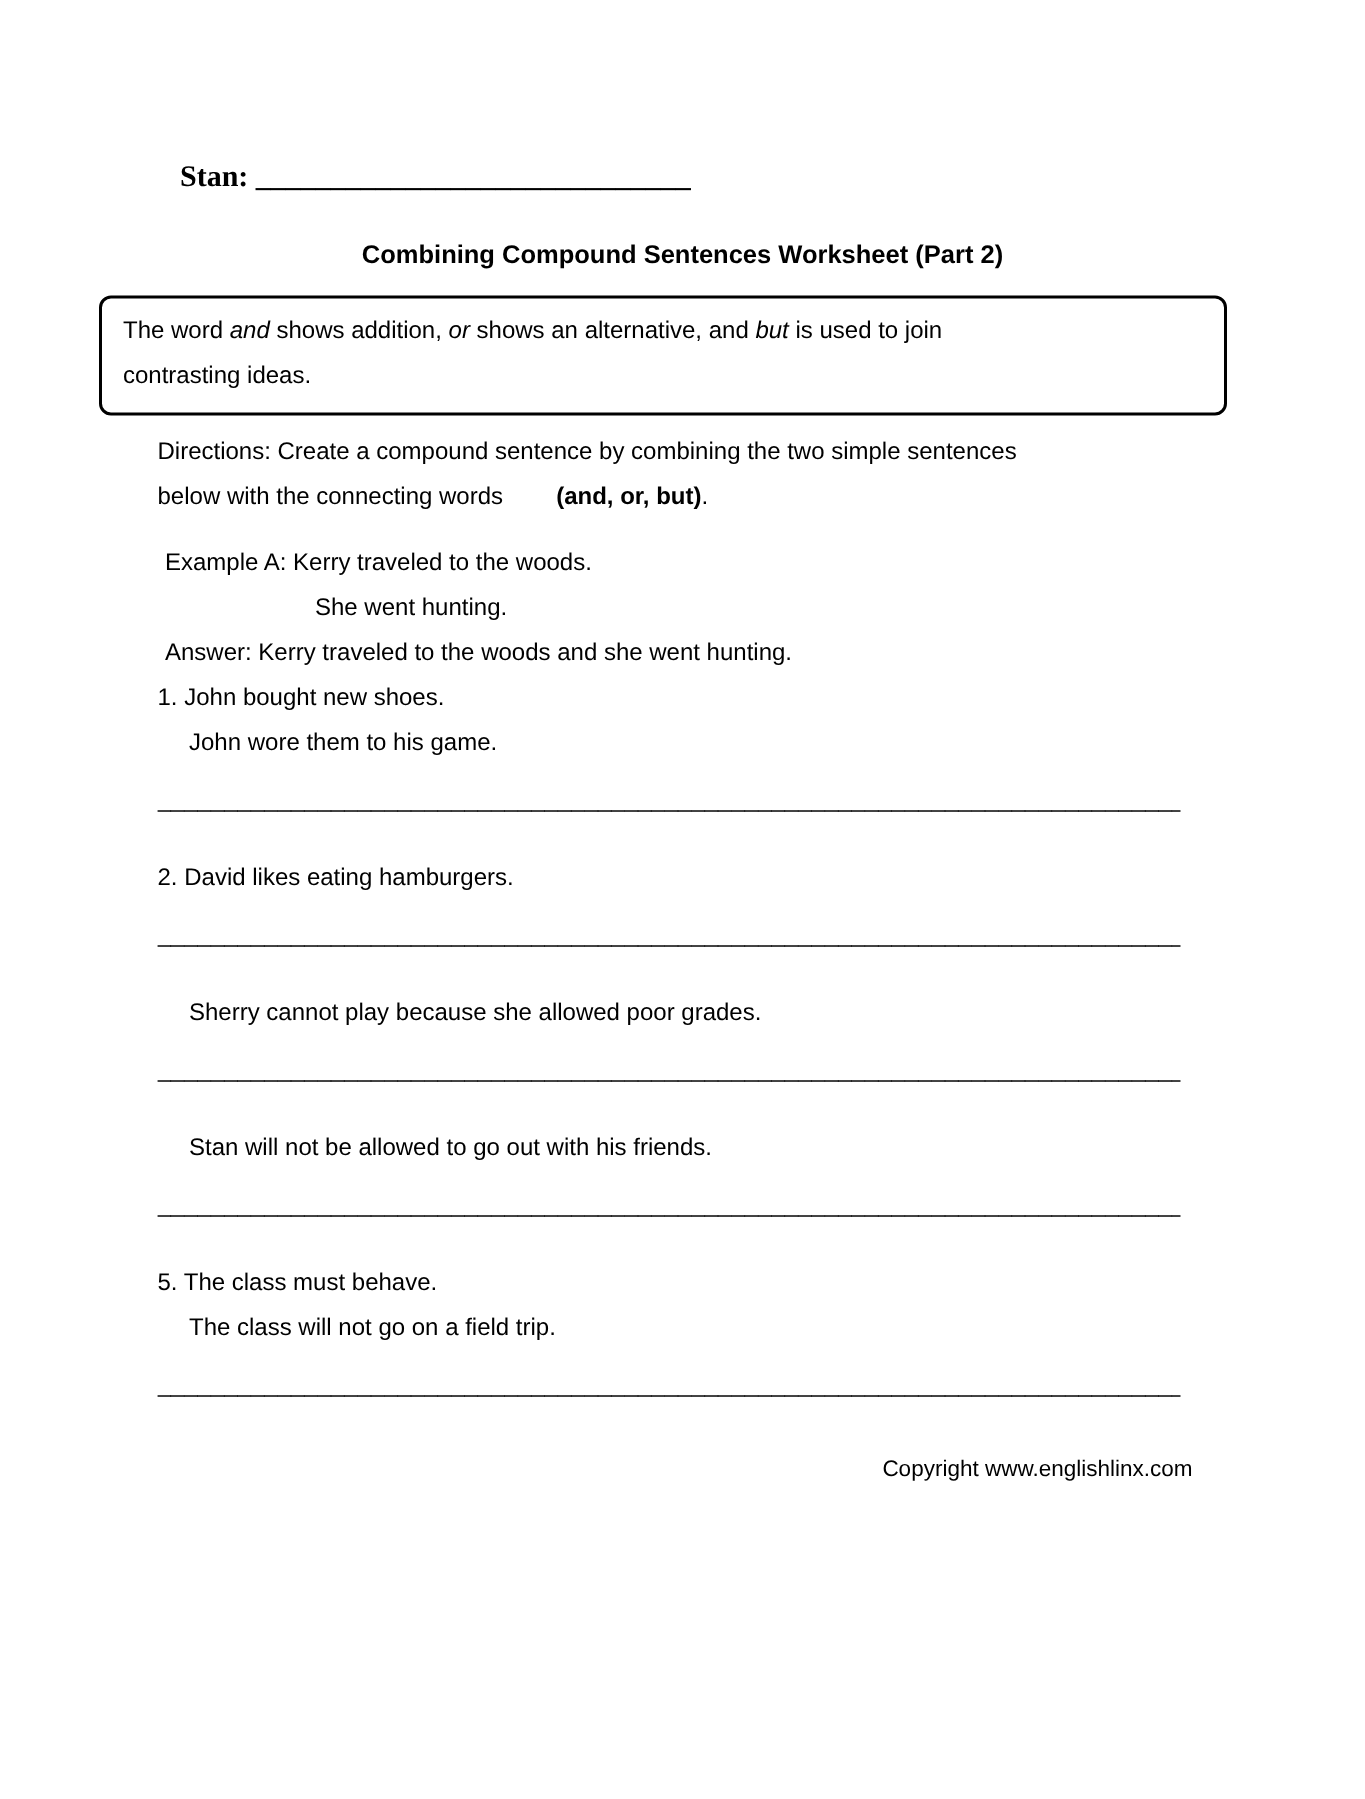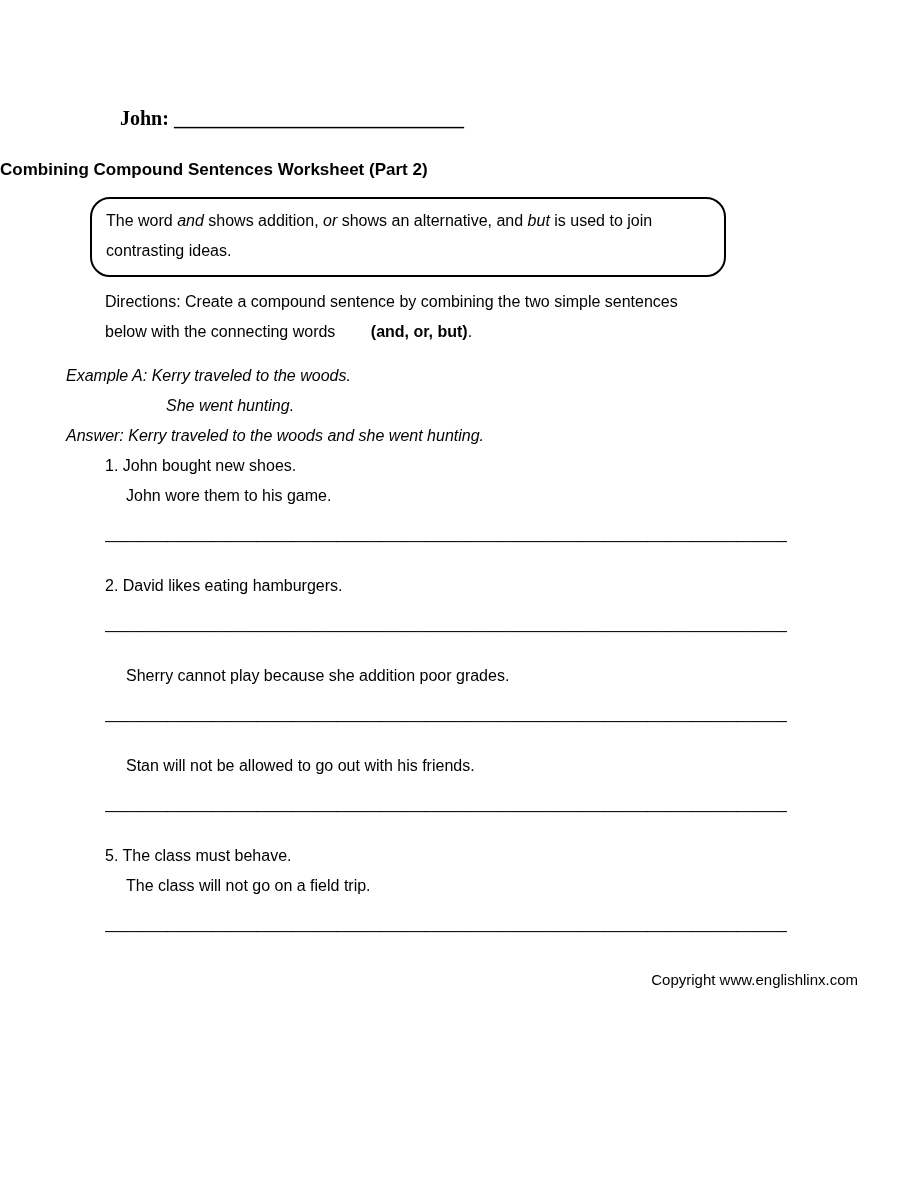--- a/index.html
+++ b/index.html
@@ -16,59 +16,59 @@
     display:flex; justify-content:space-between;
     margin:103px 111px 0 120px;
     font-family:"Liberation Serif", serif;
     font-weight:bold; font-size:20px; line-height:30px;
     white-space:nowrap;
   }
   .header-field { white-space:nowrap; }
   .blank { letter-spacing:0; }
   
   .title {
-    margin-top:26px; 
+    margin-top:26px; text-align:center;
     font-weight:700; font-size:17px; line-height:22px;
   }
   
   .rule-box {
     box-sizing:border-box;
-    margin:16px 0 0 90px; width:636px;
-    border:2px solid #000000; border-radius:20px;
+    margin:16px 0 0 66px; width:752px;
+    border:2px solid #000000; border-radius:8px;
     padding:7px 24px 9px 14px;
   }
   .it { font-style:italic; }
   .b  { font-weight:700;margin-left:31px; }
   
   .directions { margin:10px 110px 0 105px; }
   
-  .example { margin:14px 110px 0 66px; font-style:italic; }
+  .example { margin:14px 110px 0 110px; }
   .example .indent { padding-left:100px; }
   
   .questions { margin-top:0; }
   .question { margin:0 120px 22px 105px; }
   .q-line2 { padding-left:21px; }
   .answer-line {
     margin-top:8px; height:30px; width:682px;
     overflow:hidden; white-space:nowrap;
   }
   
   .footer {
-    margin-top:30px; text-align:right; padding-right:52px;
+    margin-top:30px; text-align:right; padding-right:115px;
     font-size:15px; line-height:22px;
   }
 </style>
 </head>
 <body>
 
 <div class="page">
 
   <div class="header-row">
     <div class="header-field">
-      <span>John:</span>
+      <span>Stan:</span>
       <span class="blank">_____________________________</span>
     </div>
   </div>
 
   <div class="title">Combining Compound Sentences Worksheet (Part 2)</div>
 
   <div class="rule-box">
     <div><span>The word </span><span class="it">and</span><span> shows addition, </span><span class="it">or</span><span> shows an alternative, and </span><span class="it">but</span><span> is used to join</span></div>
     <div>contrasting ideas.</div>
   </div>
@@ -91,21 +91,21 @@
       <div class="q-line2">John wore them to his game.</div>
       <div class="answer-line">__________________________________________________________________________________________</div>
     </div>
 
     <div class="question">
       <div><span>2.</span> <span>David likes eating hamburgers.</span></div>
       <div class="answer-line">__________________________________________________________________________________________</div>
     </div>
 
     <div class="question">
-      <div class="q-line2">Sherry cannot play because she addition poor grades.</div>
+      <div class="q-line2">Sherry cannot play because she allowed poor grades.</div>
       <div class="answer-line">__________________________________________________________________________________________</div>
     </div>
 
     <div class="question">
       <div class="q-line2">Stan will not be allowed to go out with his friends.</div>
       <div class="answer-line">__________________________________________________________________________________________</div>
     </div>
 
     <div class="question">
       <div><span>5.</span> <span>The class must behave.</span></div>

